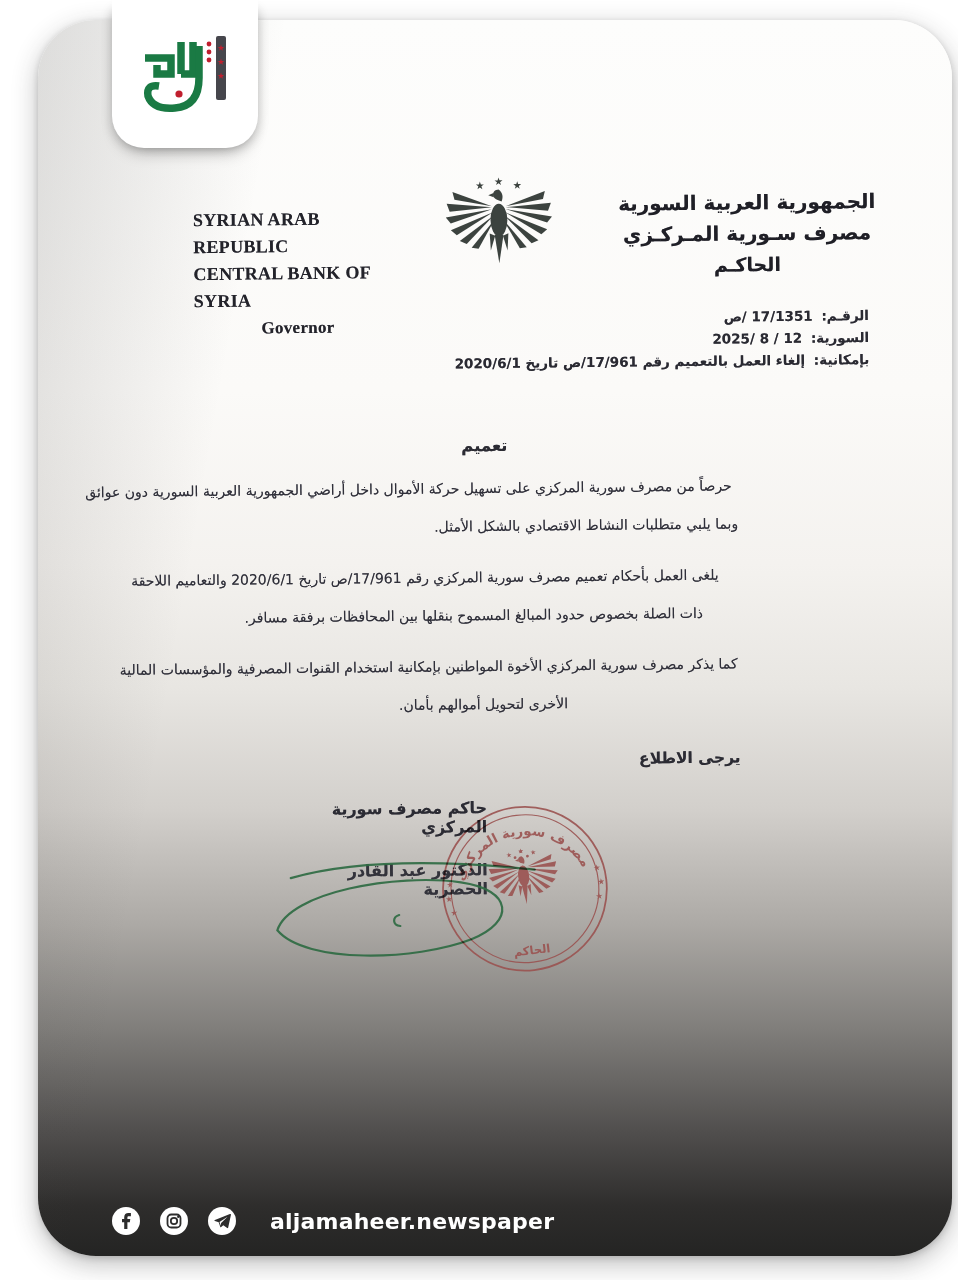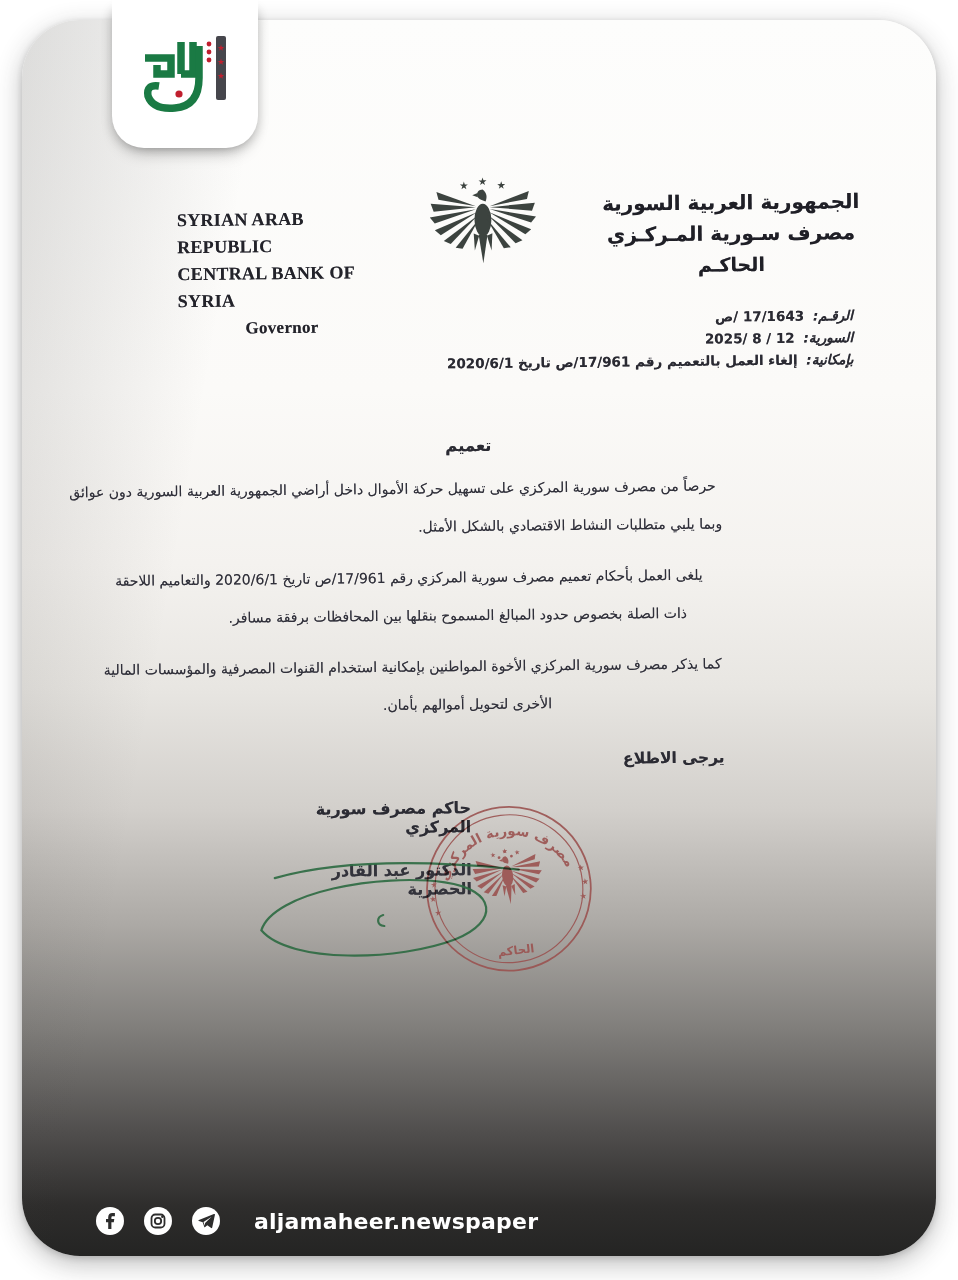--- a/index.html
+++ b/index.html
@@ -5,21 +5,21 @@
   html,body{margin:0;padding:0;}
   body{
     width:958px;height:1280px;
     background:#ffffff;
     position:relative;
     overflow:hidden;
     font-family:"DejaVu Sans",sans-serif;
   }
   
   .card{
-    position:absolute;left:22px;top:20px;width:914px;height:1236px;
+    position:absolute;left:38px;top:20px;width:914px;height:1236px;
     border-radius:58px;
     overflow:hidden;
     box-shadow:0 8px 26px rgba(40,40,40,.30), 0 2px 6px rgba(40,40,40,.18);
     background:
       linear-gradient(100deg, rgba(74,72,70,.18) 0%, rgba(74,72,70,0) 22%),
       linear-gradient(to bottom,
         #fdfdfc 0%, #fbfaf8 30%, #f4f2ef 44%, #e8e6e2 54%,
         #d2cfcb 64%, #adaaa6 73%, #7e7c79 82%, #504e4d 90%,
         #2e2d2c 96%, #242423 100%);
   }
@@ -55,21 +55,21 @@
     direction:rtl;text-align:center;
     font-weight:bold;color:#1f1f26;
     font-size:20px;line-height:31px;
   }
   .ar-block .hakim{ font-size:19px; }
   .ref-block{
     position:absolute;right:81px;top:288px;width:430px;
     direction:rtl;text-align:right;
     font-size:13.5px;line-height:22px;font-weight:bold;color:#2a2a32;
   }
-  .ref-block .lbl{ margin-left:4px;font-style:italic; }
+  .ref-block .lbl{ margin-left:4px; }
   .doc-title{
     position:absolute;left:392px;top:416px;width:110px;
     text-align:center;font-size:16.5px;font-weight:bold;direction:rtl;
   }
   .body-block{
     position:absolute;left:222px;top:449px;width:478px;
     direction:rtl;font-size:14px;color:#30303a;
   }
   .body-block .line{
     direction:rtl;text-align:right;white-space:nowrap;
@@ -153,21 +153,21 @@
 
     <div class="ar-block txt">
       <div>الجمهورية العربية السورية</div>
       <div>مصرف سـورية المـركـزي</div>
       <div class="hakim">الحاكـم</div>
     </div>
 
     <div class="ref-block txt">
       <div>
         <span class="lbl">الرقـم:</span>
-        <span>17/1643 /ص</span>
+        <span>17/1351 /ص</span>
       </div>
       <div>
         <span class="lbl">السورية:</span>
         <span>12 / 8 /2025</span>
       </div>
       <div>
         <span class="lbl">بإمكانية:</span>
         <span>إلغاء العمل بالتعميم رقم 17/961/ص تاريخ 2020/6/1</span>
       </div>
     </div>

